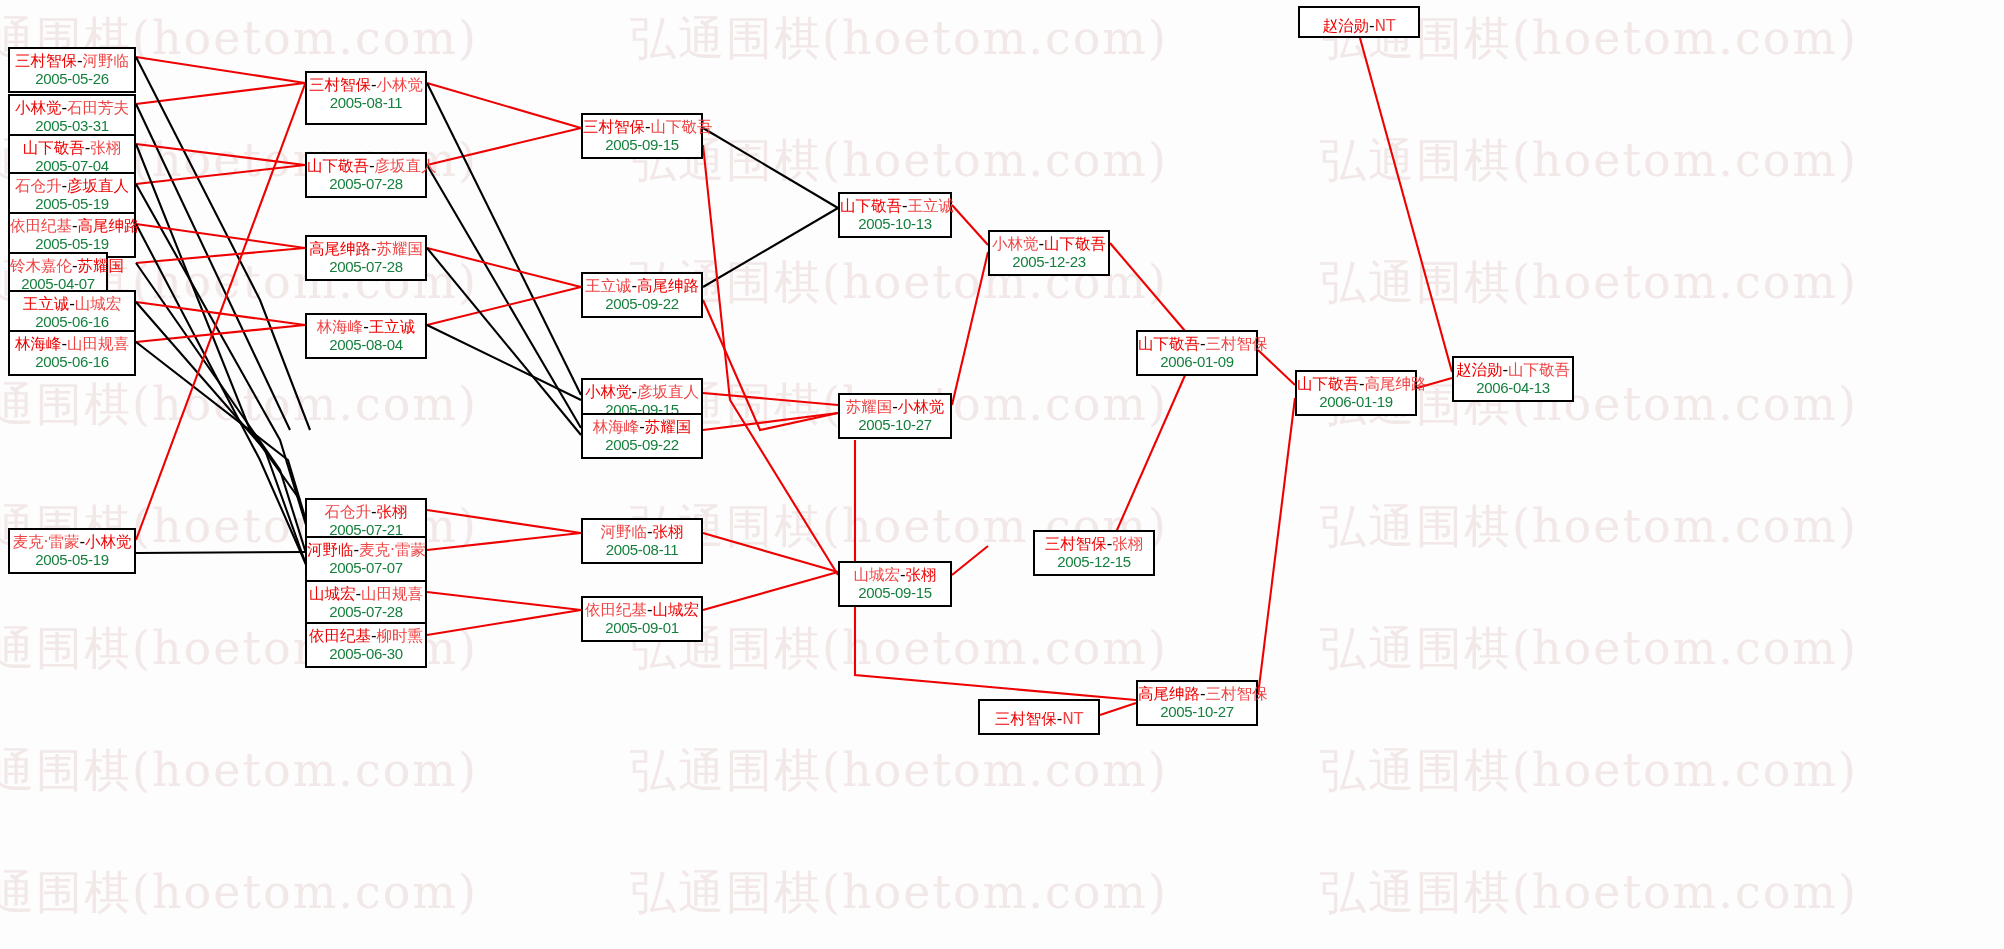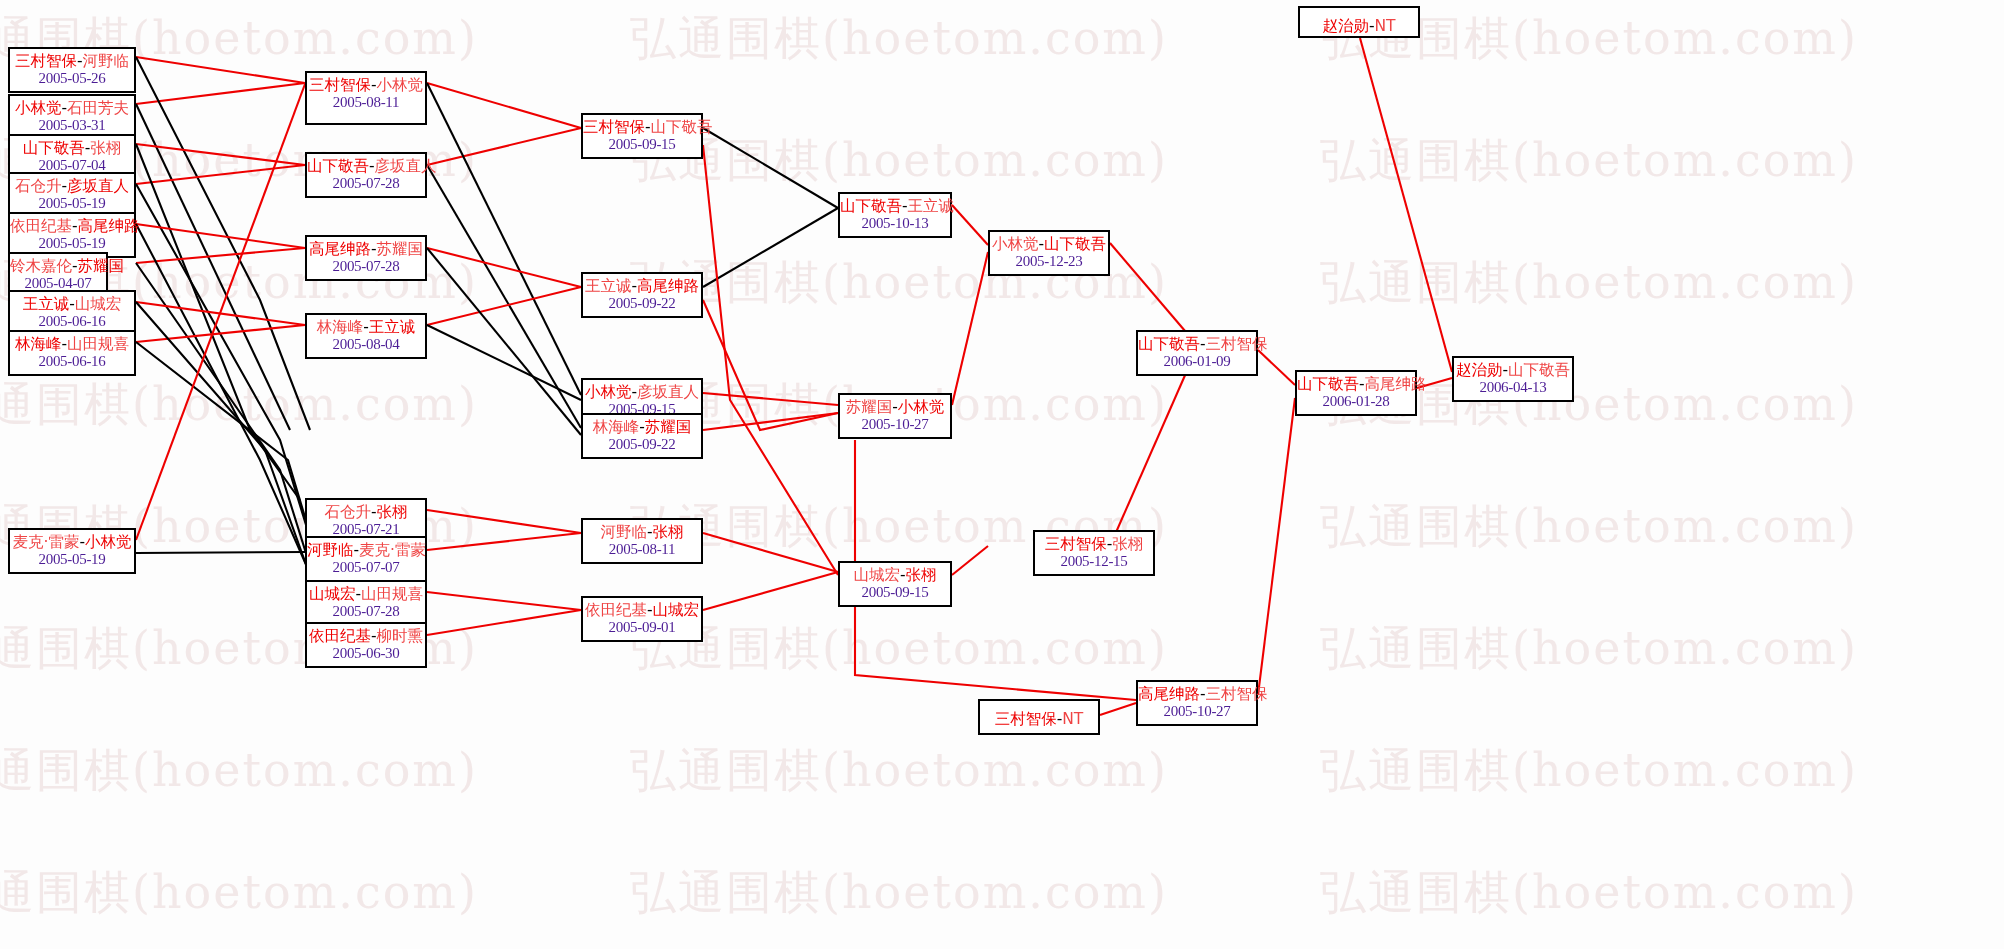--- a/index.html
+++ b/index.html
@@ -58,22 +58,22 @@
   .match-title {
     font-size: 15.5px;
     font-family: "DejaVu Sans", "Liberation Sans", sans-serif;
     white-space: nowrap;
     color: #000000;
   }
   .match-title .w { color: #ee0000; }
   .match-title .l { color: #ef4444; }
   .match-date {
     font-size: 15px;
-    font-family: Liberation Serif, serif;
-    color: #4c1d95;
+    font-family: Liberation Sans, sans-serif;
+    color: #15803d;
     letter-spacing: -0.3px;
     white-space: nowrap;
   }
   .match-box.no-date .match-title { line-height: 2.0; }
 </style>
 </head>
 <body>
 
 <div id="stage">
 
@@ -275,21 +275,21 @@
       <div class="match-box" style="left: 1136px; top: 680px; width: 122px; height: 46px;">
         <div class="match-title"><span class="w">高尾绅路</span><span>-</span><span class="l">三村智保</span></div>
         <div class="match-date">2005-10-27</div>
       </div>
       <div class="match-box" style="left: 1136px; top: 330px; width: 122px; height: 46px;">
         <div class="match-title"><span class="w">山下敬吾</span><span>-</span><span class="l">三村智保</span></div>
         <div class="match-date">2006-01-09</div>
       </div>
       <div class="match-box" style="left: 1295px; top: 370px; width: 122px; height: 46px;">
         <div class="match-title"><span class="w">山下敬吾</span><span>-</span><span class="l">高尾绅路</span></div>
-        <div class="match-date">2006-01-28</div>
+        <div class="match-date">2006-01-19</div>
       </div>
       <div class="match-box no-date" style="left: 1298px; top: 6px; width: 122px; height: 32px;">
         <div class="match-title"><span class="w">赵治勋</span><span>-</span><span class="l">NT</span></div>
       </div>
       <div class="match-box" style="left: 1452px; top: 356px; width: 122px; height: 46px;">
         <div class="match-title"><span class="w">赵治勋</span><span>-</span><span class="l">山下敬吾</span></div>
         <div class="match-date">2006-04-13</div>
       </div>
     </div>
 

